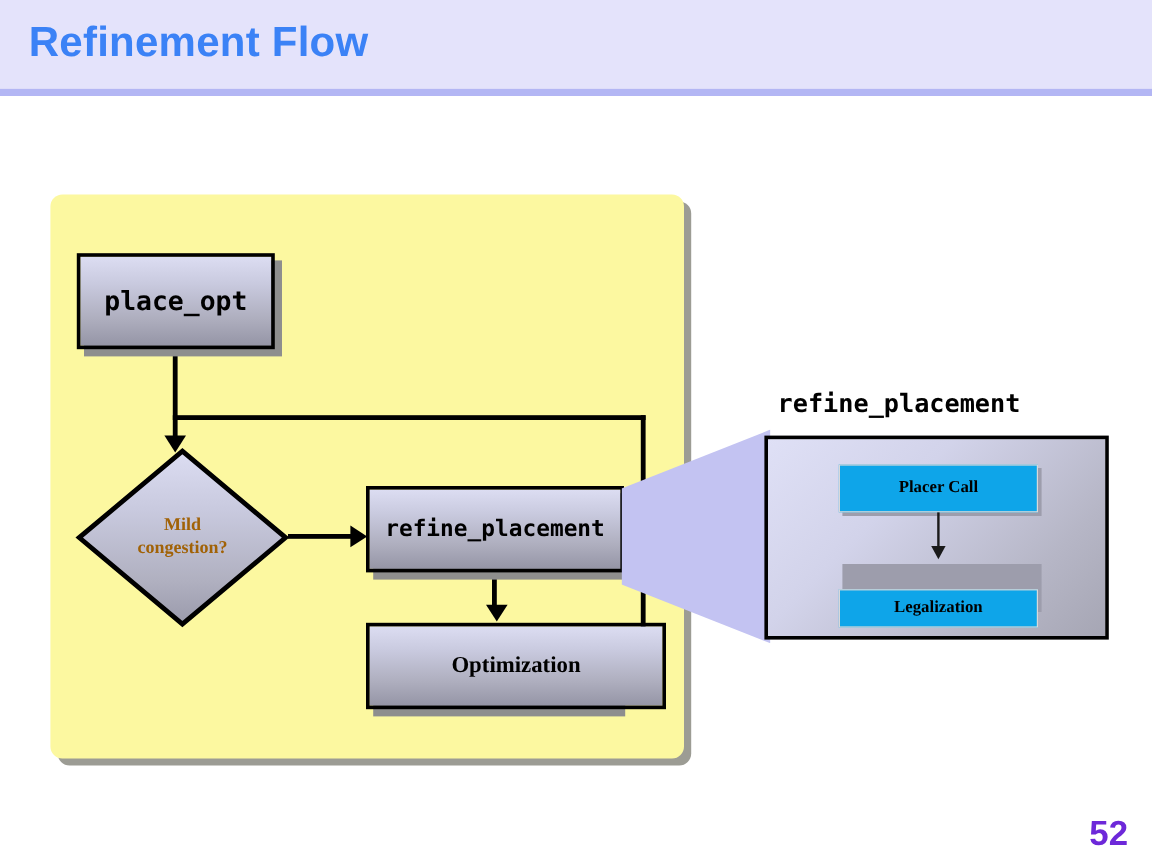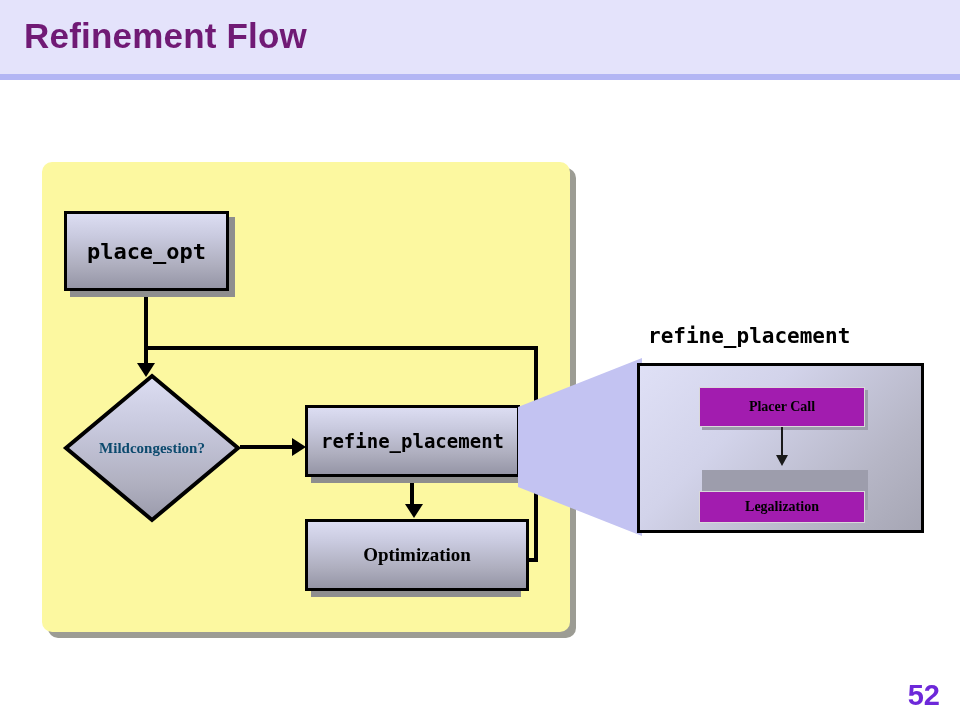--- a/index.html
+++ b/index.html
@@ -23,21 +23,21 @@
     height: 74px;
     background: #e4e3fb;
   }
   #slide-title {
     position: absolute;
     left: 24px;
     top: 16px;
     font-family: "Liberation Sans", sans-serif;
     font-size: 35px;
     font-weight: bold;
-    color: #701a75;
+    color: #3b82f6;
     letter-spacing: 0.2px;
     white-space: nowrap;
   }
   #header-divider {
     position: absolute;
     left: 0; top: 74px;
     width: 960px;
     height: 6px;
     background: #b3b6f4;
   }
@@ -96,44 +96,44 @@
   #node-refine-placement {
     left: 305px; top: 405px;
     width: 215px; height: 72px;
     font-size: 19px;
   }
 
   
   #optim-shadow { left: 311px; top: 525px; width: 210px; height: 72px; }
   #node-optimization {
     left: 305px; top: 519px;
-    width: 224px; height: 72px;
+    width: 250px; height: 72px;
     font-size: 19px;
   }
 
   
   #diamond-wrap {
     position: absolute;
     left: 62px; top: 372px;
     width: 180px; height: 152px;
   }
   #diamond-wrap svg { display: block; }
   #diamond-label {
     position: absolute;
     left: 0; top: 0;
     width: 180px; height: 152px;
     display: flex;
-    flex-direction: row;
+    flex-direction: column;
     align-items: center;
     justify-content: center;
     font-family: "Liberation Serif", "DejaVu Serif", serif;
     font-weight: bold;
     font-size: 15px;
     line-height: 1.25;
-    color: #0c4a6e;
+    color: #a16207;
     text-align: center;
     pointer-events: none;
   }
 
   
   .wire { position: absolute; background: #000000; }
   
   #wire-po-down  { left: 144px; top: 291px; width: 4px; height: 82px; }
   
   #arrow-po-head {
@@ -196,21 +196,21 @@
     border: 3px solid #000000;
     box-sizing: border-box;
     background: linear-gradient(135deg, #dfe0f6 0%, #d2d3ea 35%, #b6b6c6 75%, #a6a6b4 100%);
   }
   .sub-shadow {
     position: absolute;
     background: #9d9dac;
   }
   .sub-box {
     position: absolute;
-    background: #a21caf;
+    background: #0ea5e9;
     border: 1px solid #d9d9d9;
     box-sizing: border-box;
     display: flex;
     align-items: center;
     justify-content: center;
     font-family: "Liberation Serif", "DejaVu Serif", serif;
     font-weight: bold;
     font-size: 14px;
     color: #000000;
   }

